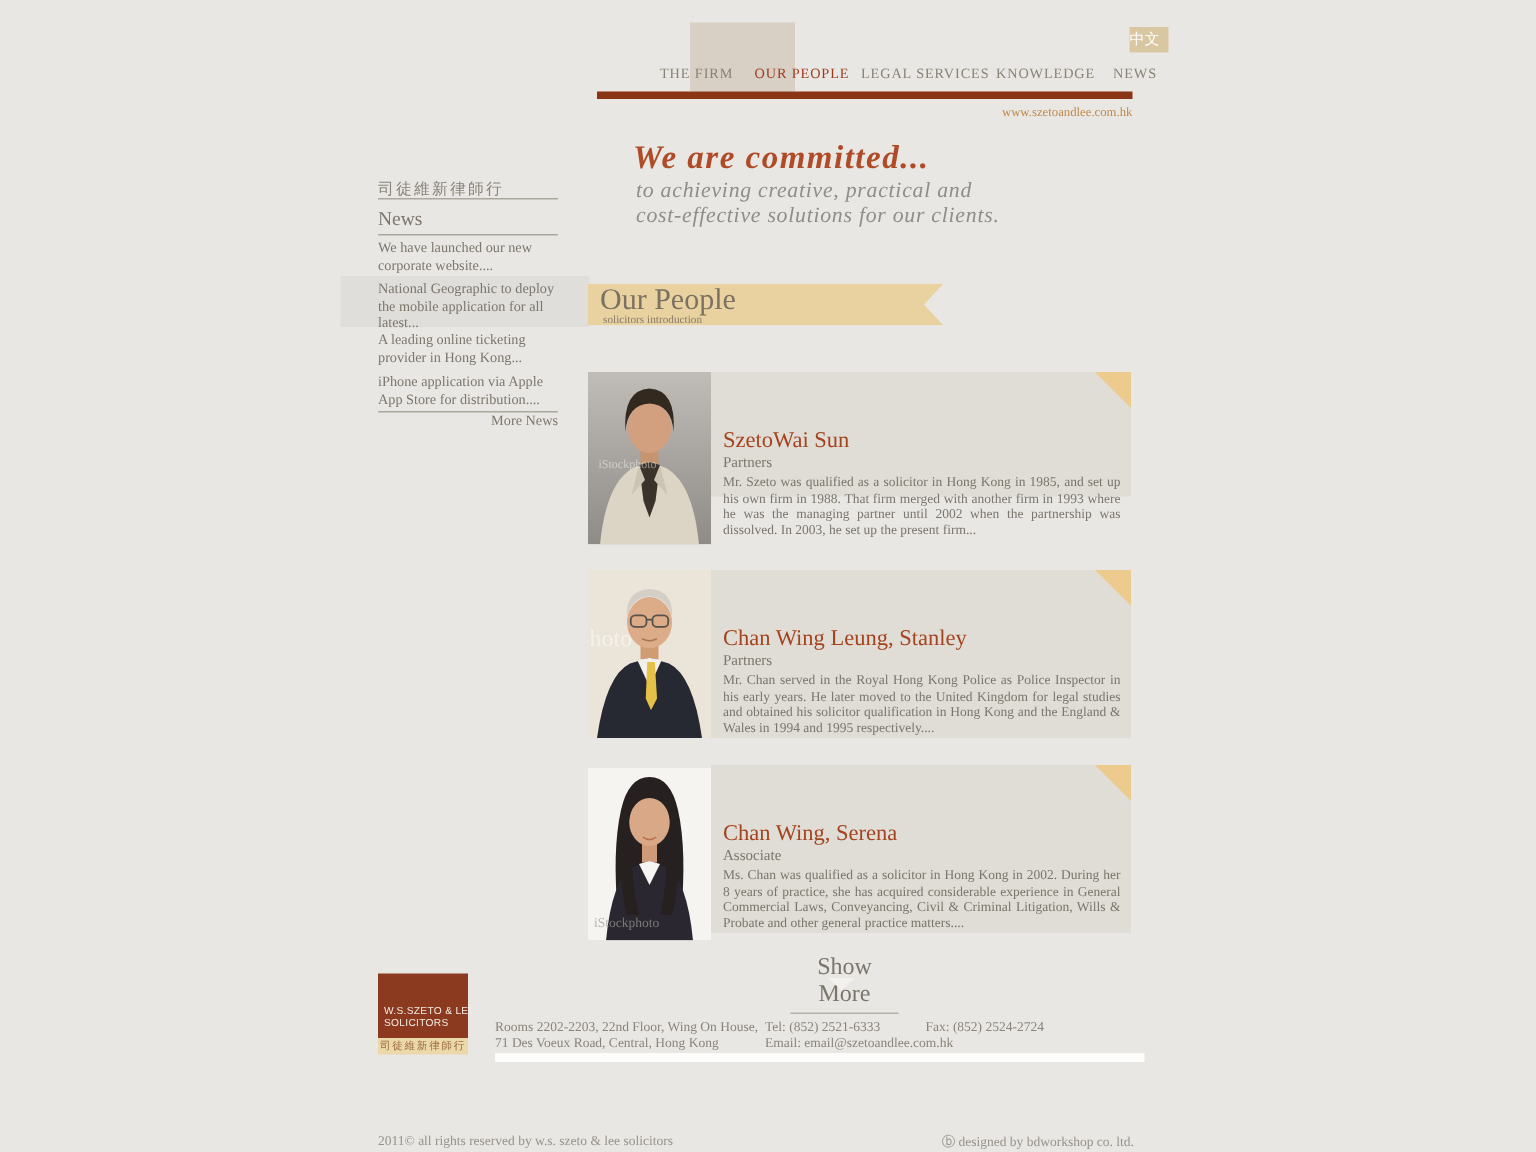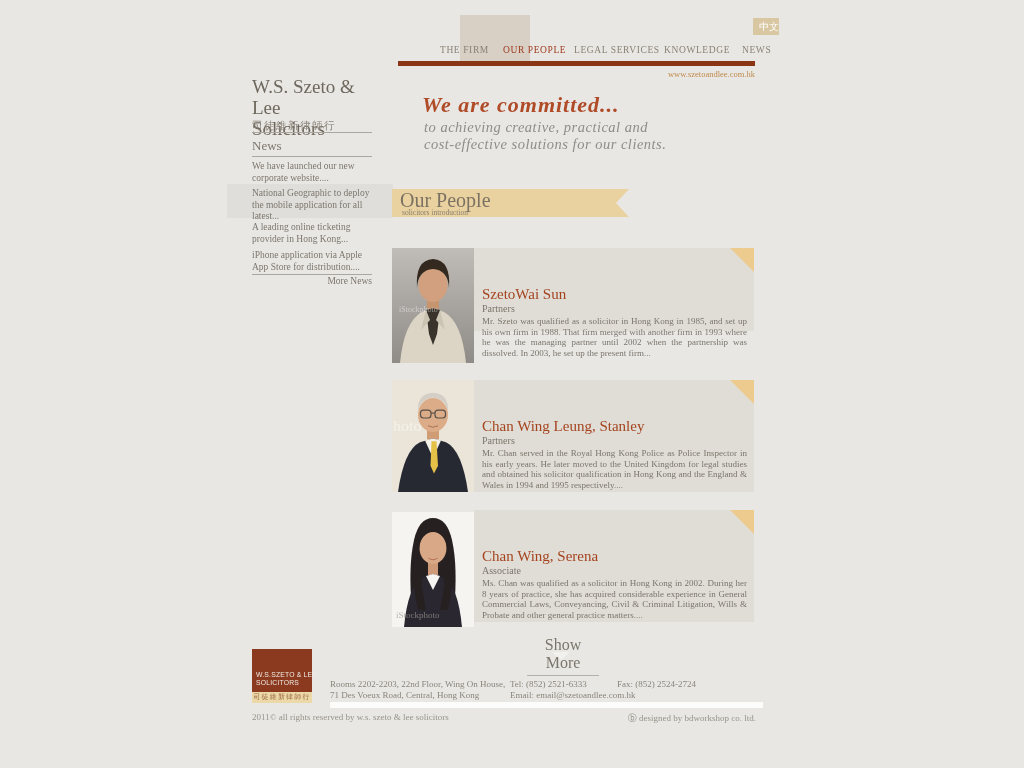--- a/index.html
+++ b/index.html
@@ -6,21 +6,21 @@
   body{
     width:1024px;height:768px;
     background:#e9e7e4;
     font-family:"Liberation Serif","DejaVu Serif",serif;
     overflow:hidden;
   }
   .page{position:relative;width:1024px;height:768px;}
 
   
   .lang-btn{position:absolute;left:753px;top:18px;width:26px;height:17px;
-    background:#d9c7a2;color:#ffffff;font-size:10px;line-height:17px;text-align:right;
+    background:#d9c7a2;color:#ffffff;font-size:10px;line-height:17px;text-align:left;
     font-family:"DejaVu Sans",sans-serif;cursor:pointer;}
   .tab-bg{position:absolute;left:460px;top:15px;width:70px;height:46px;background:#d8cfc5;}
   .nav-item{position:absolute;top:45px;font-size:9.5px;letter-spacing:.6px;color:#8a8275;cursor:pointer;white-space:nowrap;margin-left:32px;}
   .nav-item.active{color:#9e3a1c;}
   .red-bar{position:absolute;left:398px;top:61px;width:357px;height:5px;background:#8b3517;}
   .site-url{position:absolute;left:590px;top:69px;width:165px;text-align:right;
     font-size:8.5px;color:#bf8a4c;cursor:pointer;}
 
   
   .logo-en{position:absolute;left:252px;top:76px;width:130px;font-size:19px;line-height:21px;color:#6e675d;cursor:pointer;}
@@ -64,44 +64,40 @@
   
   .f-logo{position:absolute;left:252px;top:649px;width:60px;height:43px;background:#8b3a20;}
   .f-logo-t{position:absolute;left:4px;color:#f1eae2;font-size:6.8px;letter-spacing:.2px;
     font-family:"Liberation Sans",sans-serif;white-space:nowrap;}
   .f-logo-t1{top:22px;}
   .f-logo-t2{top:30px;}
   .f-cn{position:absolute;left:252px;top:692px;width:60px;height:11px;background:#ecd9a9;
     font-size:7px;line-height:11px;color:#9b6a42;letter-spacing:1.2px;text-align:center;}
   .f-text{position:absolute;font-size:9px;color:#8a857b;white-space:nowrap;}
   .white-strip{position:absolute;left:330px;top:702px;width:433px;height:6px;background:#fcfcfb;}
-  .f-bottom{position:absolute;font-size:9px;color:#97938a;white-space:nowrap;}
+  .f-bottom{position:absolute;font-size:9px;color:#97938a;white-space:nowrap;margin-top:43px;}
   .f-designed{left:560px;width:196px;text-align:right;}
 </style>
 </head>
 <body>
 
 <div class="page">
 
   <div class="lang-btn">中文</div>
 
   <div class="tab-bg"></div>
   <span class="nav-item" style="left:408px">THE FIRM</span>
   <span class="nav-item active" style="left:471px">OUR PEOPLE</span>
   <span class="nav-item" style="left:542px">LEGAL SERVICES</span>
   <span class="nav-item" style="left:632px">KNOWLEDGE</span>
   <span class="nav-item" style="left:710px">NEWS</span>
 
   <div class="red-bar"></div>
   <div class="site-url">www.szetoandlee.com.hk</div>
 
-  <div class="logo-en">
-    <span>W.S. Szeto &amp; Lee</span><br>
-    <span>Solicitors</span>
-  </div>
   <div class="logo-cn">司徒維新律師行</div>
 
   <div class="sb-line" style="top:132px"></div>
   <div class="news-h">News</div>
   <div class="sb-line" style="top:156px"></div>
 
   <div class="news-item" style="top:161px">We have launched our new corporate website....</div>
   <div class="news-hl"></div>
   <div class="news-item" style="top:188px">National Geographic to deploy the mobile application for all latest...</div>
   <div class="news-item" style="top:222px">A leading online ticketing provider in Hong Kong...</div>

